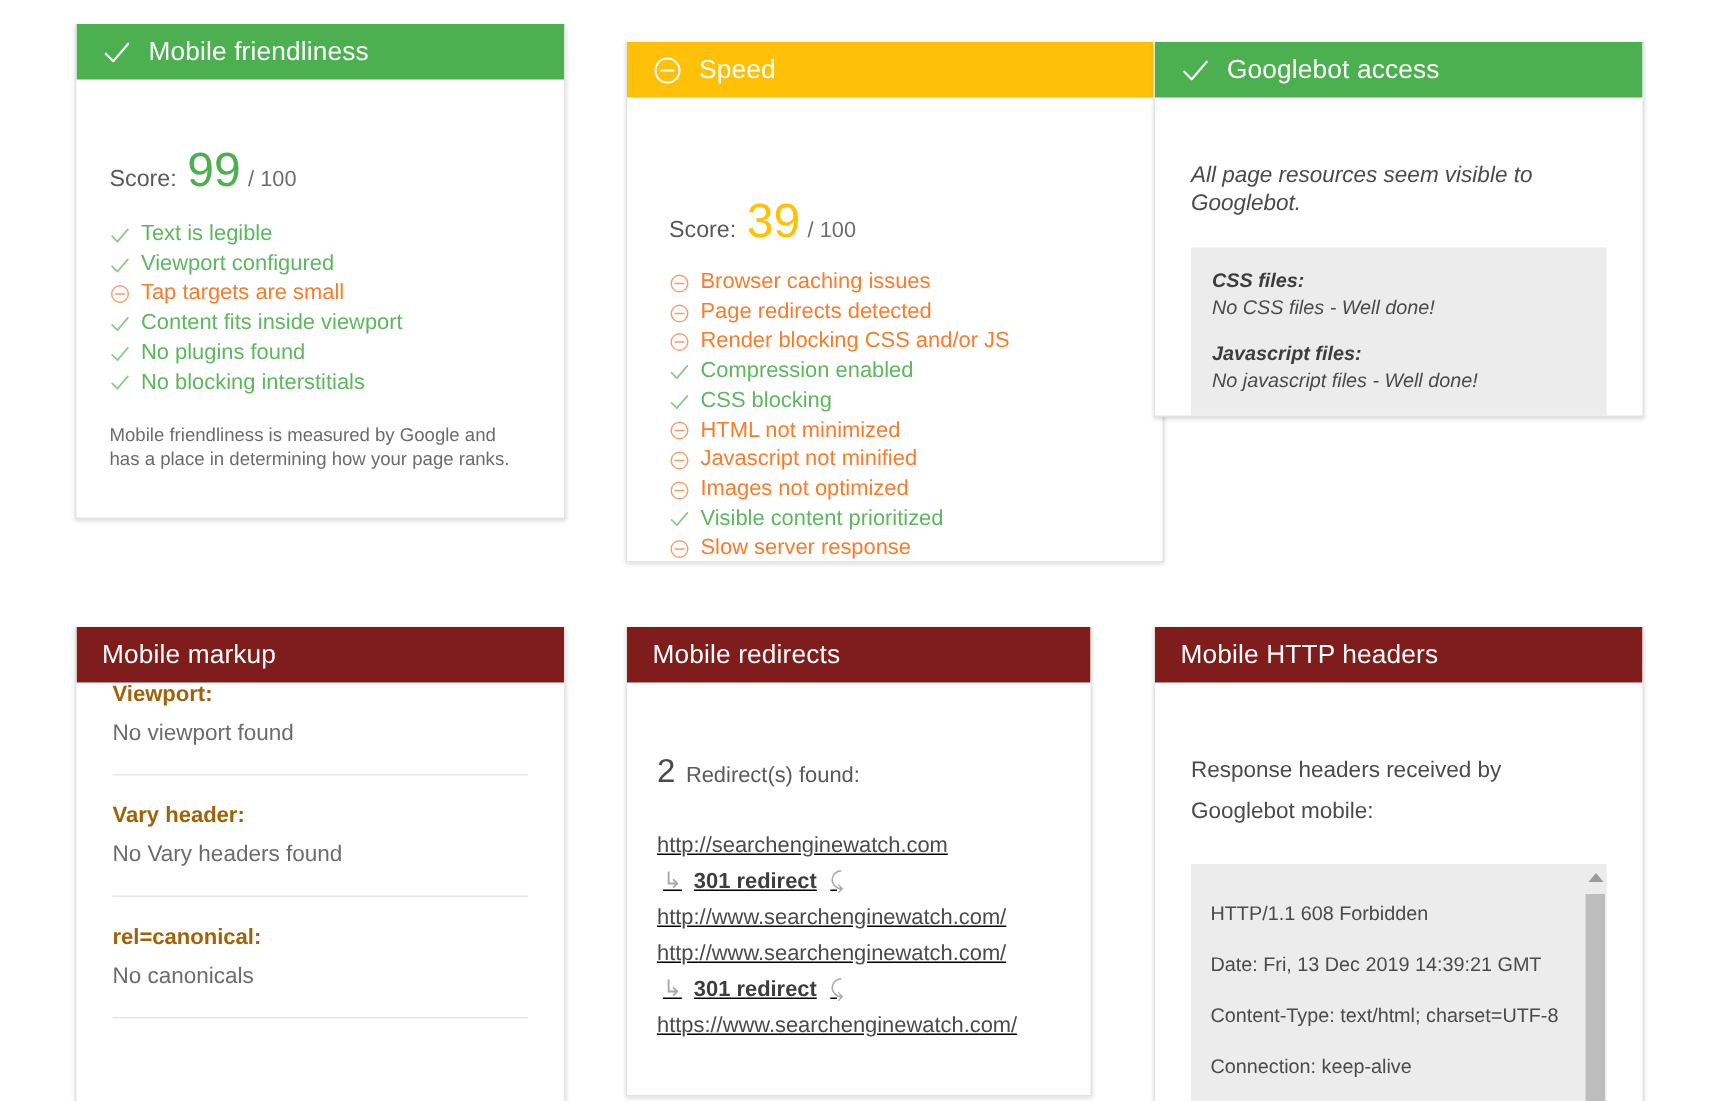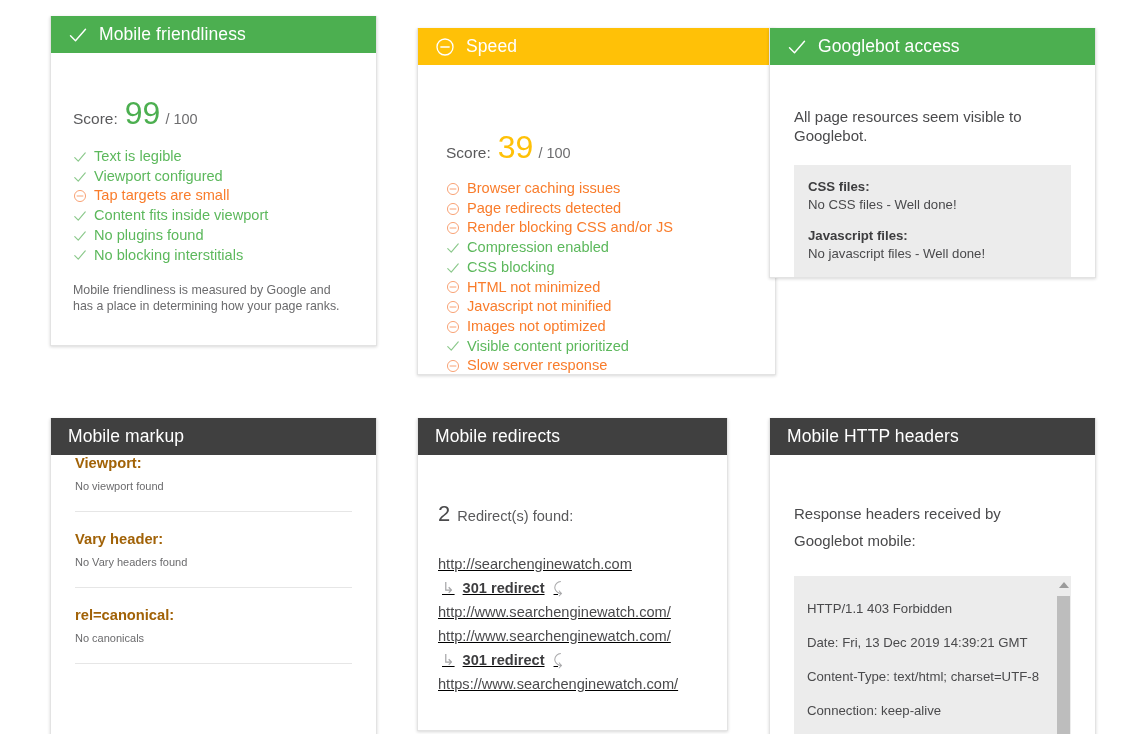--- a/index.html
+++ b/index.html
@@ -33,21 +33,21 @@
 
   .card-header {
     height: 37px;
     display: flex;
     align-items: center;
     padding: 0 0 0 17px;
     box-sizing: border-box;
   }
   .card-header.green  { background: #4CAF50; }
   .card-header.amber  { background: #FFC107; }
-  .card-header.blue   { background: #404040; }
+  .card-header.blue   { background: #7f1d1d; }
 
   .card-header .hdr-icon {
     width: 20px;
     height: 20px;
     margin-right: 11px;
     flex: 0 0 auto;
     display: block;
   }
   .card-header .hdr-title {
     color: #ffffff;
@@ -158,21 +158,21 @@
     margin-bottom: 19px;
   }
   .mk-row:last-child { border-bottom: 1px solid #e6e6e6; }
   .mk-key {
     font-size: 14.7px;
     font-weight: bold;
     color: #a16207;
     margin: 0 0 9px 0;
   }
   .mk-val {
-    font-size: 11px;
+    font-size: 15px;
     color: #6b6b6d;
     margin: 0;
   }
 
   
   .rd-count-line {
     display: flex;
     align-items: baseline;
     padding-top: 46px;
     white-space: nowrap;
@@ -401,21 +401,21 @@
     </div>
   </div>
 
   <div class="card" style="left:769px; top:28px; width:327px; height:250px;">
     <div class="card-header green">
       <svg class="hdr-icon" viewBox="0 0 24 24">
         <path d="M3 13 L9 19 L21 5" fill="none" stroke="#ffffff" stroke-width="1.7" stroke-linecap="round" stroke-linejoin="round"></path>
       </svg>
       <span class="hdr-title">Googlebot access</span>
     </div>
-    <div class="card-body" style="padding:0 24px;">
+    <div class="card-body" style="padding:0 24px;font-style:italic;">
       <p class="para pad-top">All page resources seem visible to Googlebot.</p>
       <div class="grey-box">
         <p class="gb-label">CSS files:</p>
         <p class="gb-value">No CSS files - Well done!</p>
         <div class="gb-gap"></div>
         <p class="gb-label">Javascript files:</p>
         <p class="gb-value">No javascript files - Well done!</p>
       </div>
     </div>
   </div>
@@ -469,21 +469,21 @@
   </div>
 
   <div class="card" style="left:769px; top:418px; width:327px; height:330px;">
     <div class="card-header blue">
       <span class="hdr-title">Mobile HTTP headers</span>
     </div>
     <div class="card-body" style="padding:0 24px;">
       <p class="para pad-top-wide loose">Response headers received by Googlebot mobile:</p>
       <div class="hdr-scroll-wrap">
         <div class="hdr-scroll-inner">
-          <div class="hdr-line">HTTP/1.1 403 Forbidden</div>
+          <div class="hdr-line">HTTP/1.1 608 Forbidden</div>
           <div class="hdr-line">Date: Fri, 13 Dec 2019 14:39:21 GMT</div>
           <div class="hdr-line">Content-Type: text/html; charset=UTF-8</div>
           <div class="hdr-line">Connection: keep-alive</div>
 
         </div>
         <div class="scrollbar">
           <div class="sb-up"></div>
           <div class="sb-thumb"></div>
         </div>
       </div>

